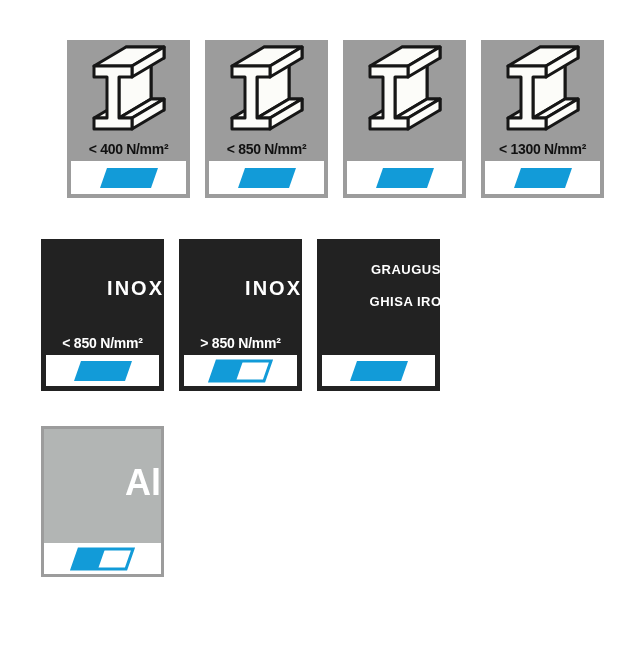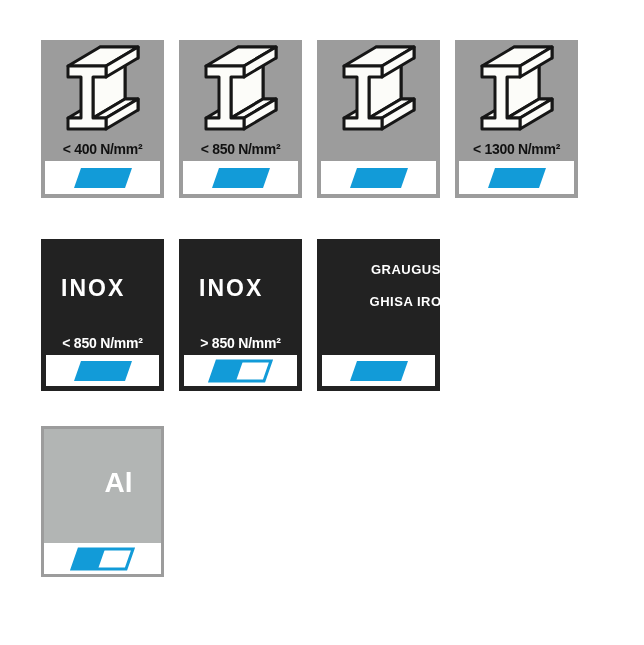--- a/index.html
+++ b/index.html
@@ -4,21 +4,21 @@
 <style>
   html,body{margin:0;padding:0;}
   body{
     width:644px;height:645px;
     background:#ffffff;
     position:relative;
     font-family:"Liberation Sans", sans-serif;
     overflow:hidden;
   }
   .row{position:absolute;left:41px;display:flex;gap:15px;}
-  .row-steel{top:40px;}
+  .row-steel{top:40px;margin-left:26px;}
   .row-inox{top:239px;}
   .row-al{top:426px;}
 
   .tile{position:relative;width:123px;flex:0 0 123px;}
   .tile-steel{height:158px;background:#9c9c9c;}
   .tile-dark{height:152px;background:#222222;}
   .tile-al{
     height:151px;background:#b2b5b4;
     border:3px solid #9c9c9c;box-sizing:border-box;
   }
@@ -34,42 +34,41 @@
   }
   .strip{
     position:absolute;left:4px;right:4px;bottom:4px;height:33px;
     background:#ffffff;
     display:flex;align-items:center;justify-content:center;
   }
   .tile-dark .strip{left:5px;right:5px;bottom:5px;height:31px;}
 
   .inox-title{
     position:absolute;top:36px;left:0;width:100%;
-    text-align:left;color:#ffffff;
-    font-weight:bold;font-size:23px;line-height:27px;
+    text-align:right;color:#ffffff;
+    font-weight:bold;font-size:20px;line-height:27px;
     letter-spacing:2px;
-    padding-left:20px;
   }
   .inox-label{
     position:absolute;bottom:41px;left:0;width:100%;
     text-align:center;color:#ffffff;
     font-weight:bold;font-size:14px;line-height:14px;
     letter-spacing:-0.2px;white-space:nowrap;
   }
   .castiron-lines{
     position:absolute;top:15px;left:0;width:100%;
     text-align:center;color:#ffffff;
     font-weight:bold;font-size:13px;line-height:32px;
     letter-spacing:0.5px;
     padding-left:32px;
   }
   .al-title{
-    position:absolute;top:40px;left:16px;width:100%;
-    text-align:center;color:#ffffff;
-    font-weight:bold;font-size:28px;line-height:28px;
+    position:absolute;top:40px;left:0;width:100%;
+    text-align:right;color:#ffffff;
+    font-weight:bold;font-size:36px;line-height:28px;
   }
   .al-strip{
     position:absolute;left:0;right:0;bottom:0;height:31px;
     background:#ffffff;
     display:flex;align-items:center;justify-content:center;
   }
 </style>
 </head>
 <body>
 

